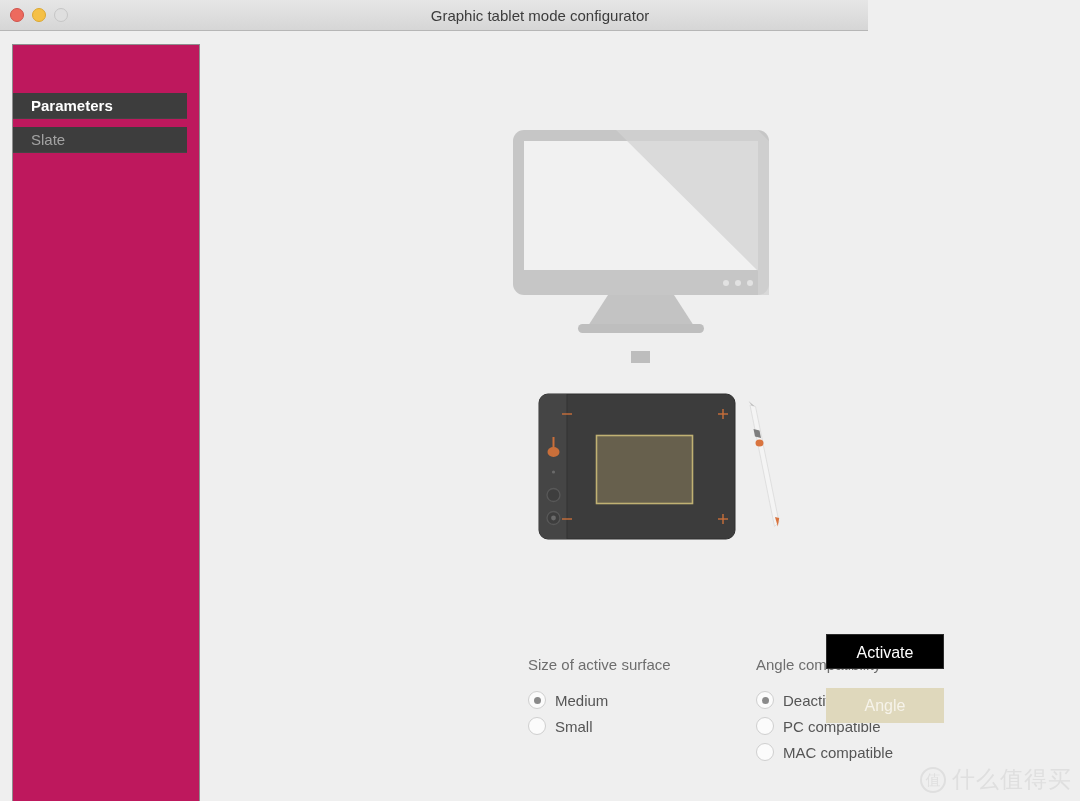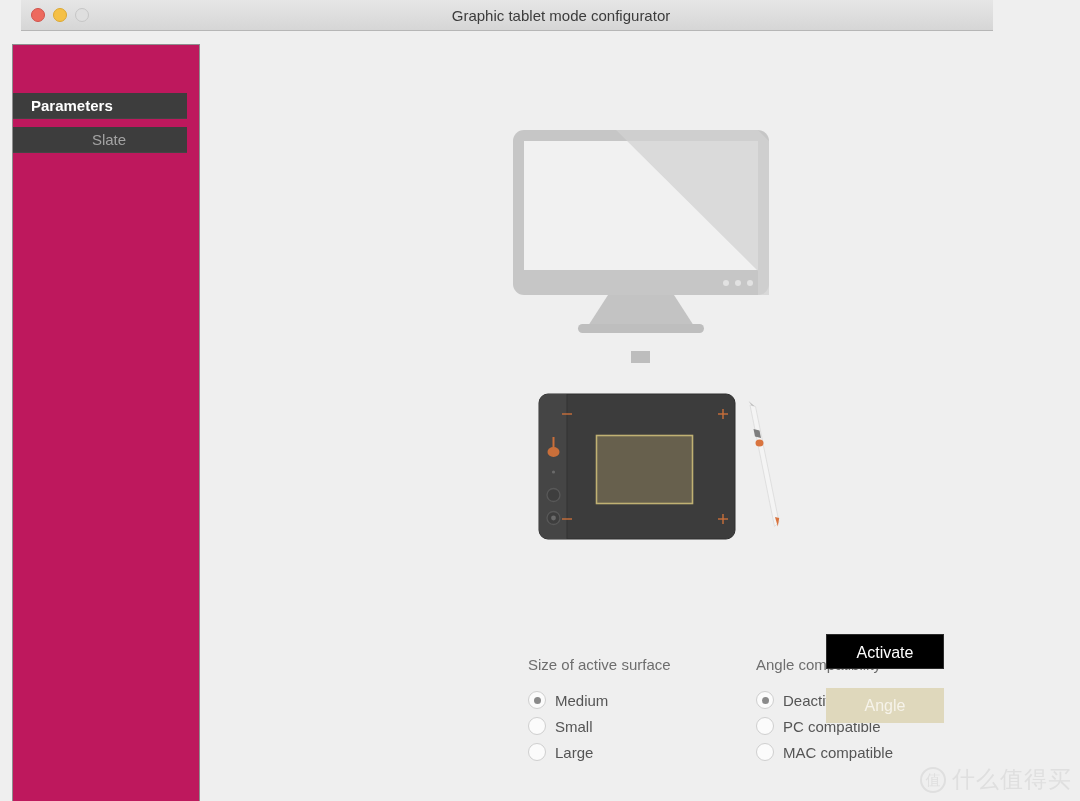--- a/index.html
+++ b/index.html
@@ -22,26 +22,25 @@
     width: 1080px;
     height: 801px;
     background: #EFEFEF;
     overflow: hidden;
   }
 
   
   .titlebar {
     position: absolute;
     left: 0; top: 0;
-    width: 972px;
+    width: 868px;
     height: 31px;
     background: linear-gradient(to bottom, #E6E6E6 0%, #D6D6D6 100%);
     border-bottom: 1px solid #B6B6B6;
     box-sizing: border-box;
-    margin-left: 21px;
   }
   .traffic {
     position: absolute;
     left: 10px;
     top: 8px;
     display: flex;
     gap: 8px;
   }
   .light {
     width: 14px;
@@ -91,21 +90,20 @@
     margin-bottom: 8px;
     box-sizing: border-box;
     width: 174px;
   }
   .side-item.active {
     color: #FFFFFF;
     font-weight: bold;
   }
   .side-item.inactive {
     color: #A3A3A3;
-    text-align: center;
   }
 
   
   .stage {
     position: absolute;
     left: 200px;
     top: 31px;
     width: 880px;
     height: 770px;
     border-radius: 29px;
@@ -296,24 +294,20 @@
     <div class="group" id="group-size">
       <div class="group-title">Size of active surface</div>
       <div class="radio-row">
         <span class="radio checked"></span>
         <span class="radio-label">Medium</span>
       </div>
       <div class="radio-row">
         <span class="radio"></span>
         <span class="radio-label">Small</span>
       </div>
-      <div class="radio-row">
-        <span class="radio"></span>
-        <span class="radio-label">Large</span>
-      </div>
     </div>
 
     <div class="group" id="group-angle">
       <div class="group-title">Angle compatibility</div>
       <div class="radio-row">
         <span class="radio checked"></span>
         <span class="radio-label">Deactivate</span>
       </div>
       <div class="radio-row">
         <span class="radio"></span>

